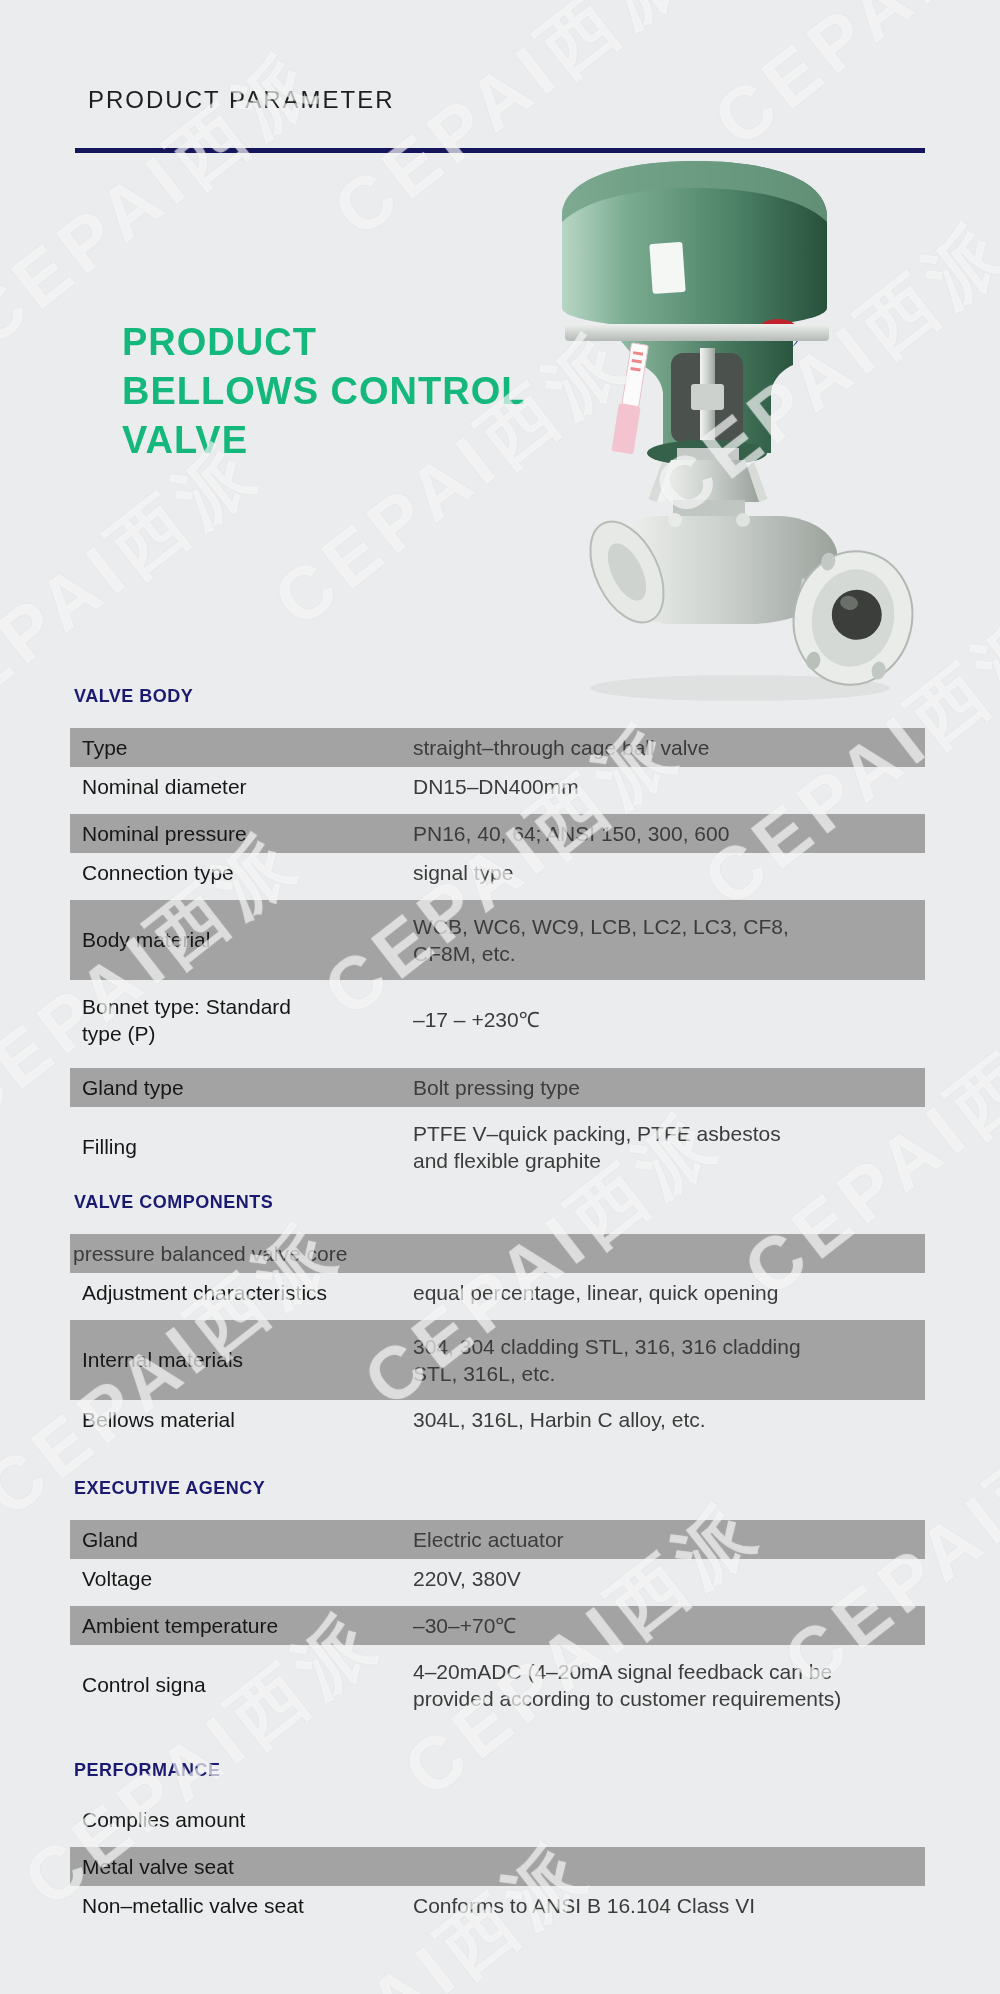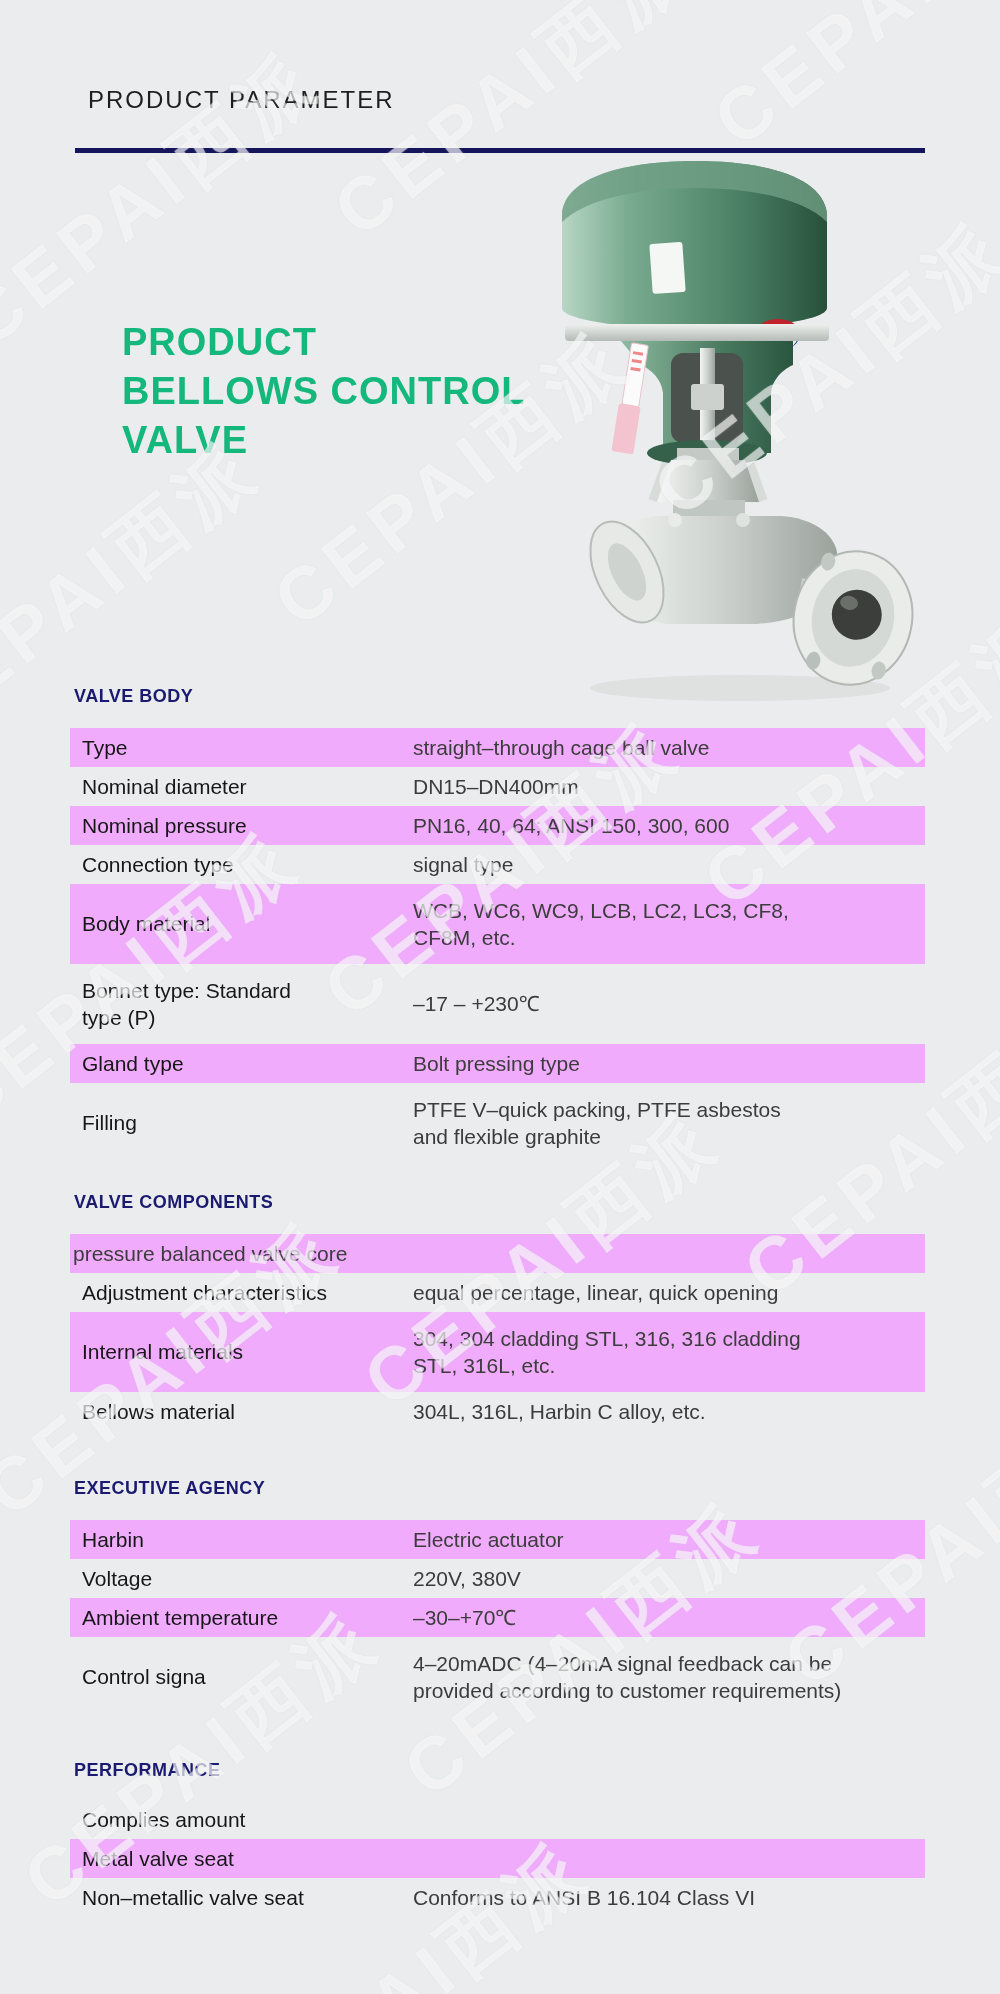--- a/index.html
+++ b/index.html
@@ -34,21 +34,21 @@
   .product-photo{position:absolute; left:505px; top:148px; z-index:1;}
   
   .section{position:absolute; left:70px; width:855px; z-index:2;}
   .section-heading{
     font-size:18px; font-weight:bold; color:#1a1a70; letter-spacing:0.5px;
     margin:0 0 0 4px; height:30px;
   }
   .spec-table{margin-top:12px;}
   .row{display:flex; align-items:center; min-height:39px;}
   .row.tall{min-height:80px;}
-  .row.shaded{background:#f0abfc;}
+  .row.shaded{background:#a3a3a3;margin-top:8px;}
   .cell{font-size:21px; line-height:1.3; white-space:pre-line;}
   .cell.label{width:340px; flex:0 0 340px; padding:4px 6px 4px 12px; color:#171717; box-sizing:border-box;}
   .cell.value{flex:1; padding:4px 27px 4px 3px; color:#3c3c3c;}
   .sec-valve-body{top:686px;}
   .sec-valve-components{top:1192px;}
   .sec-executive{top:1478px;}
   .sec-performance{top:1760px;}
   .sec-performance .spec-table{margin-top:10px;}
 </style>
 </head>
@@ -225,21 +225,21 @@
         <div class="cell label">Bellows material</div>
         <div class="cell value">304L, 316L, Harbin C alloy, etc.</div>
       </div>
     </div>
   </div>
 
   <div class="section sec-executive">
     <h2 class="section-heading">EXECUTIVE AGENCY</h2>
     <div class="spec-table">
       <div class="row shaded">
-        <div class="cell label">Harbin</div>
+        <div class="cell label">Gland</div>
         <div class="cell value">Electric actuator</div>
       </div>
       <div class="row">
         <div class="cell label">Voltage</div>
         <div class="cell value">220V, 380V</div>
       </div>
       <div class="row shaded">
         <div class="cell label">Ambient temperature</div>
         <div class="cell value">–30–+70℃</div>
       </div>

